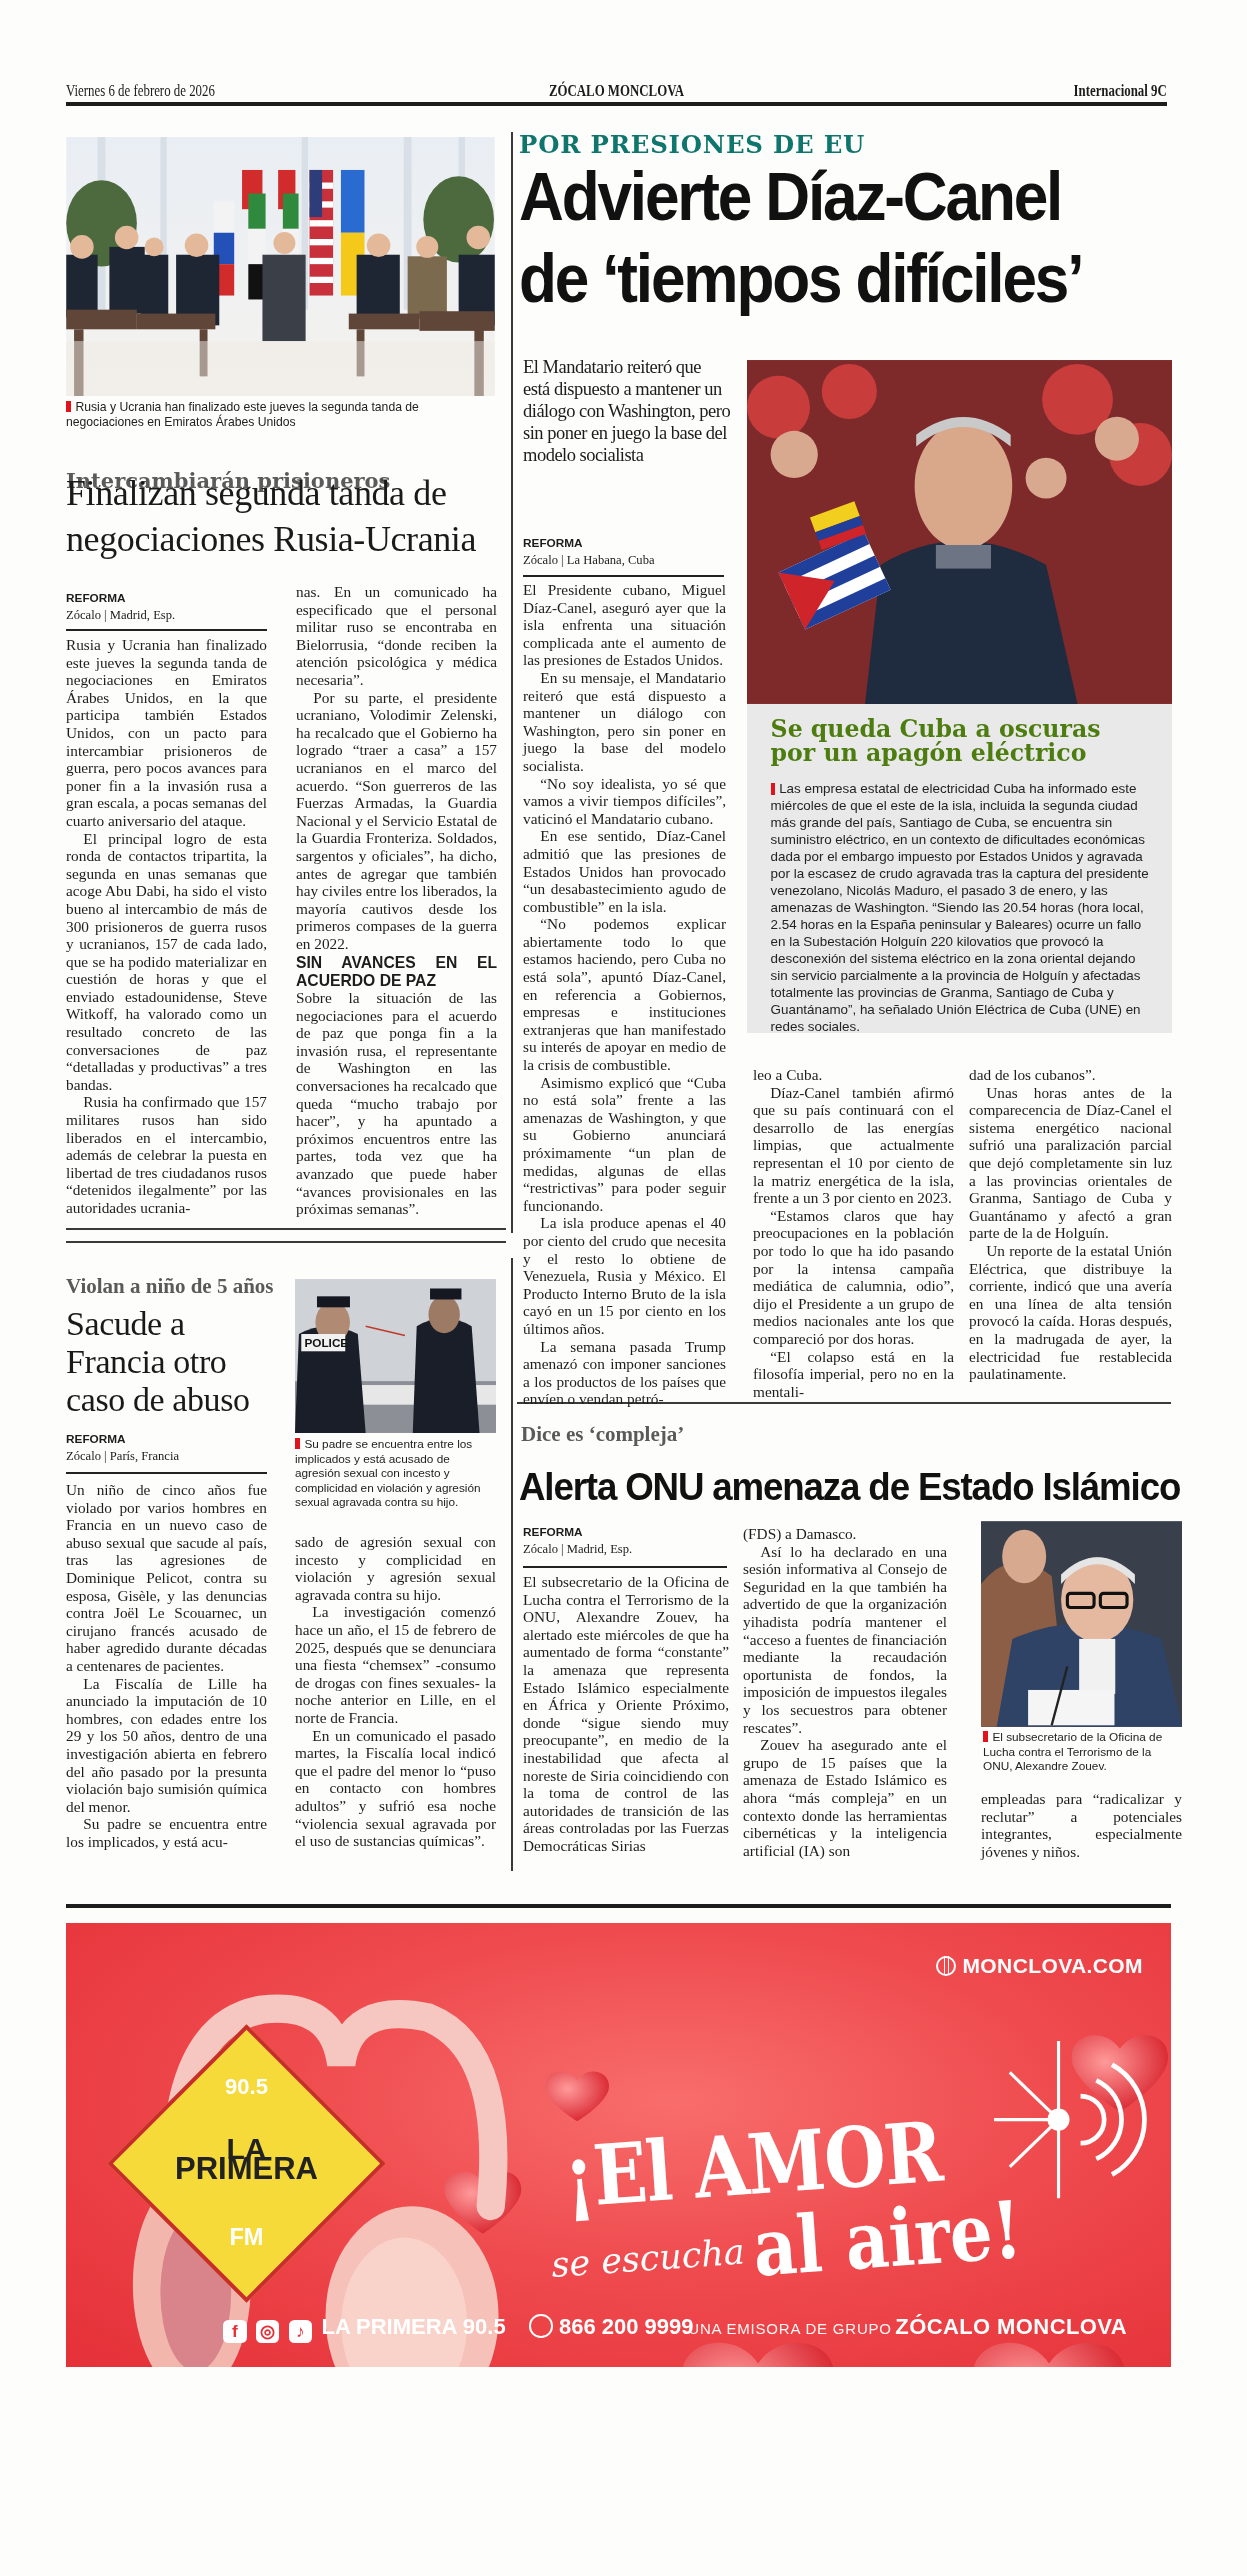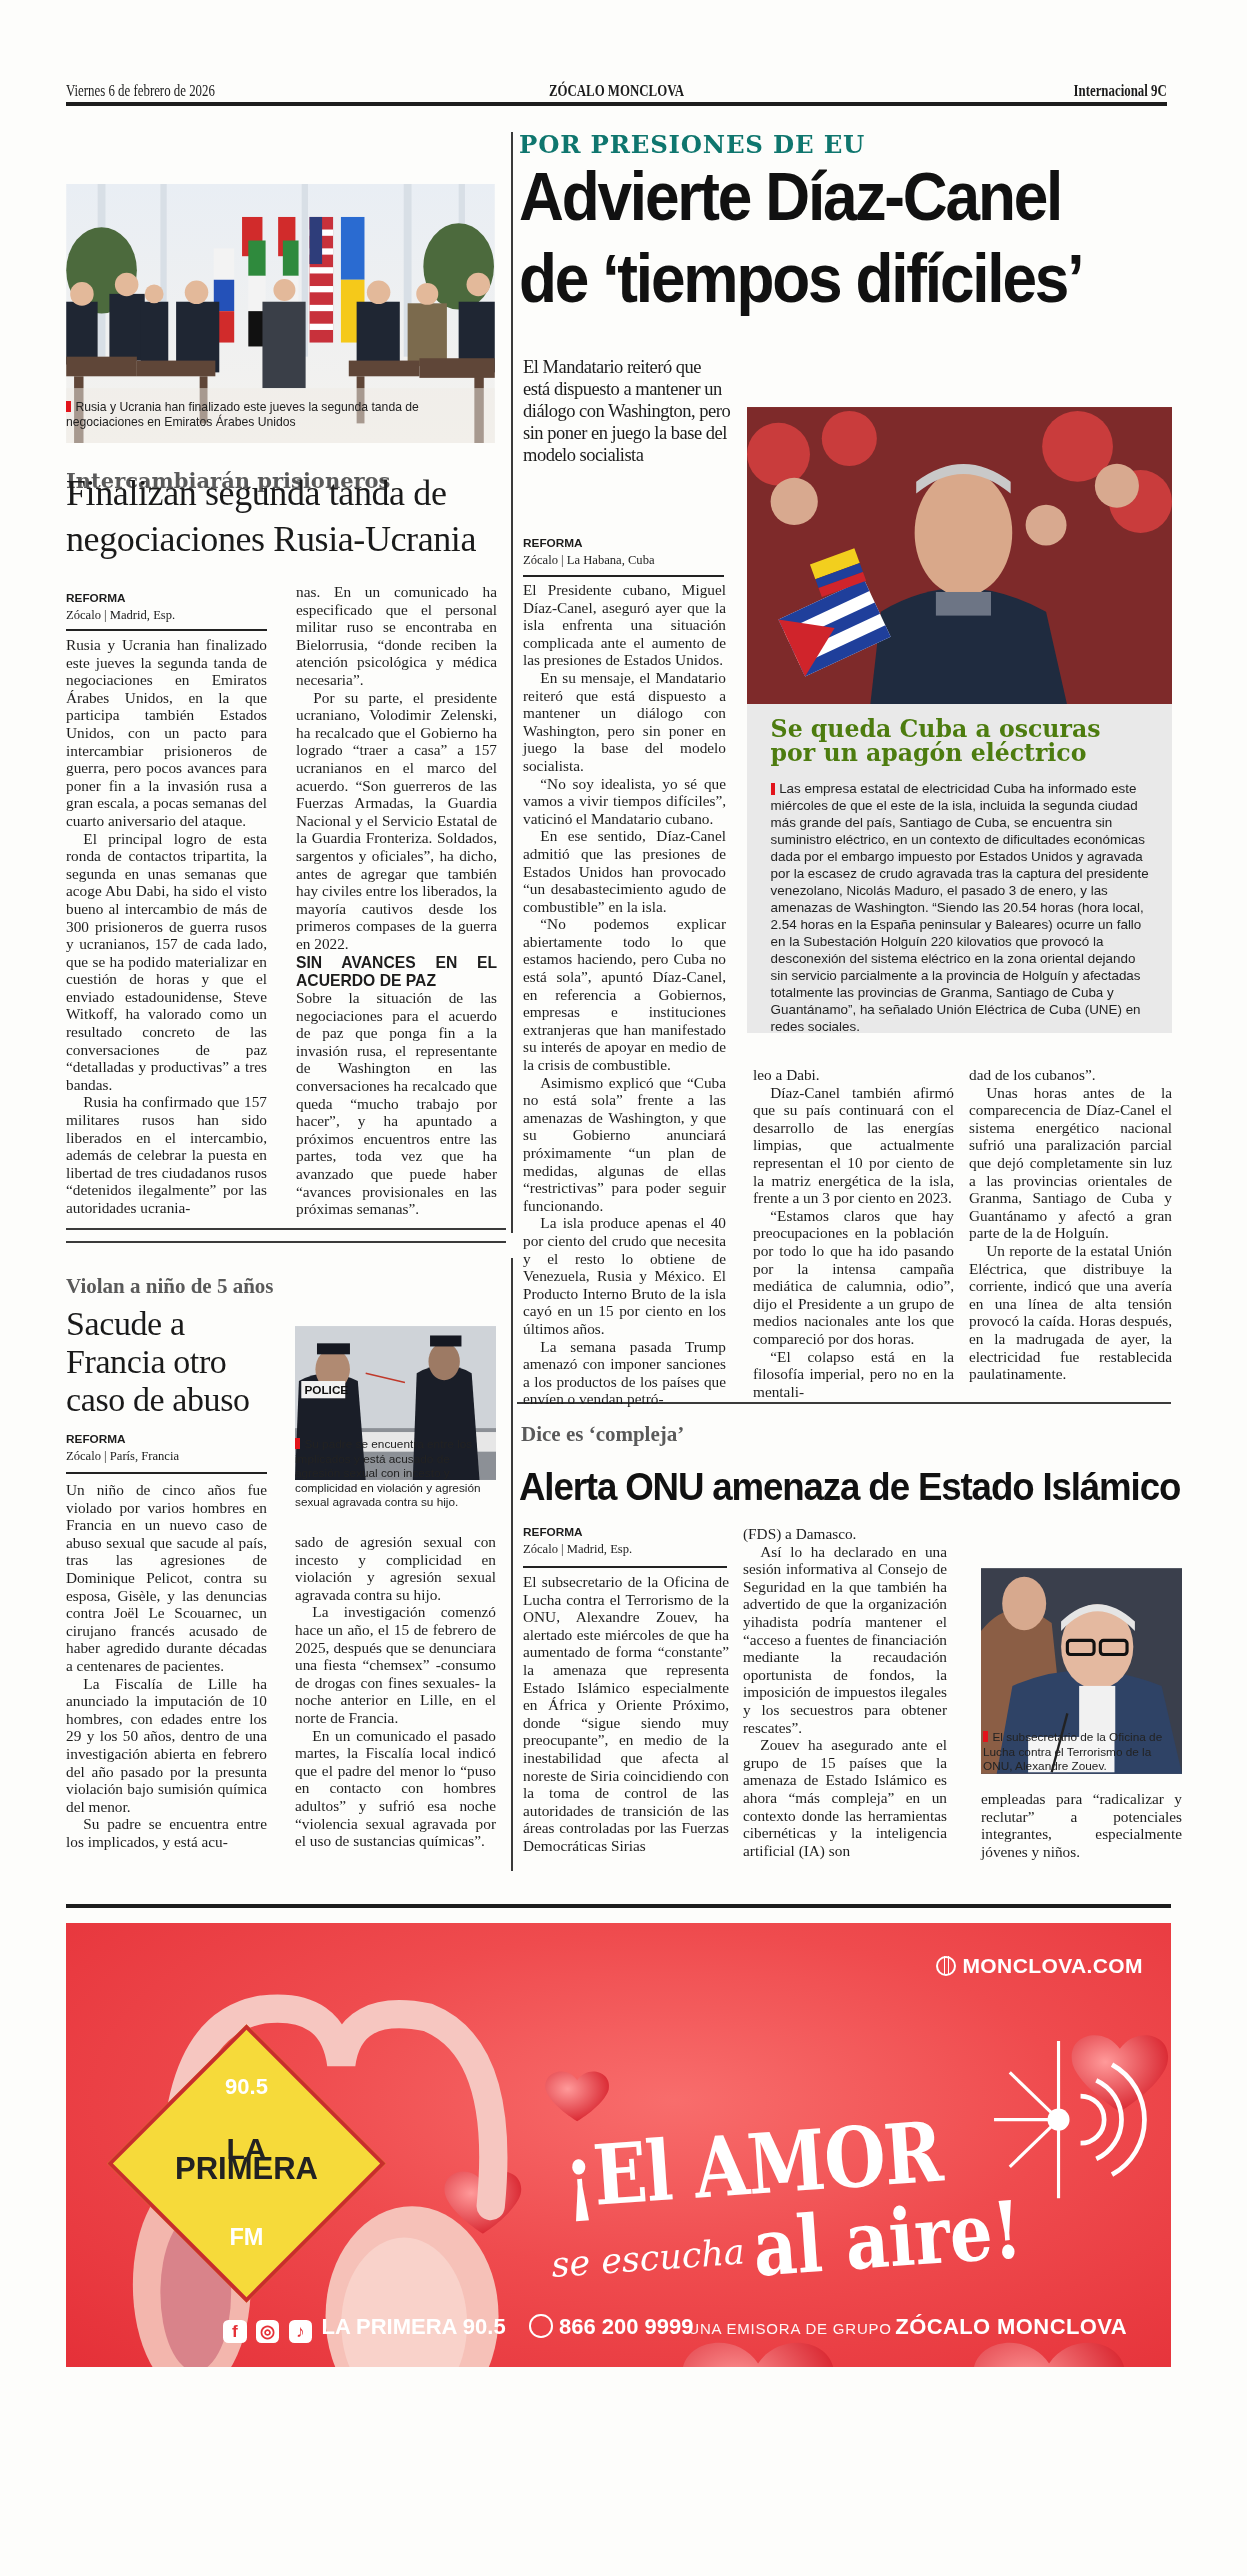--- a/index.html
+++ b/index.html
@@ -10,21 +10,21 @@
   .folio { position: absolute; left: 66px; top: 82px; width: 1101px; height: 20.4px; font-family: "Liberation Serif", serif; font-size: 15.7px; }
   .folio .date { position: absolute; left: 0; top: 0; transform: scaleX(0.82); transform-origin: left; }
   .folio .paper { position: absolute; left: 0; right: 0; top: 0; text-align: center; font-weight: bold; transform: scaleX(0.82); }
   .folio .section { position: absolute; right: 0; top: 0; font-weight: bold; transform: scaleX(0.82); transform-origin: right; }
   .folio-rule { position: absolute; left: 66px; top: 102px; width: 1101px; height: 3.9px; background: #1d1d1d; }
 
   .vrule { position: absolute; width: 1.6px; background: #3a3a3a; }
   .hrule { position: absolute; height: 1.6px; background: #3a3a3a; }
 
   
-  .photo { position: absolute; overflow: hidden; margin-top: 47px; }
+  .photo { position: absolute; overflow: hidden; }
 
   .caption { position: absolute; font-family: "Liberation Sans", sans-serif; font-size: 12.2px; line-height: 15px; color: #222; transform-origin: left top; }
   .caption .marker { display: inline-block; width: 4.7px; height: 11px; background: #e2141b; margin-right: 4.7px; vertical-align: -0.8px; }
 
   .kicker-gray { position: absolute; font-family: "DejaVu Serif", serif; font-weight: bold; color: #5a5a5a; }
   .headline-serif { position: absolute; font-family: "Liberation Serif", serif; color: #1a1a1a; letter-spacing: -0.4px; }
 
   .byline { position: absolute; font-family: "Liberation Sans", sans-serif; font-size: 11.8px; line-height: 17.3px; }
   .byline .agency { font-weight: bold; display: block; }
   .byline .place { font-family: "Liberation Serif", serif; font-size: 12.6px; display: block; }
@@ -255,21 +255,21 @@
     </g>
   </svg>
 </div>
 
 <div class="sidebar-box">
   <div class="title">Se queda Cuba a oscuras por un apagón eléctrico</div>
   <div class="text"><span class="marker"></span><span>Las empresa estatal de electricidad Cuba ha informado este miércoles de que el este de la isla, incluida la segunda ciudad más grande del país, Santiago de Cuba, se encuentra sin suministro eléctrico, en un contexto de dificultades económicas dada por el embargo impuesto por Estados Unidos y agravada por la escasez de crudo agravada tras la captura del presidente venezolano, Nicolás Maduro, el pasado 3 de enero, y las amenazas de Washington. “Siendo las 20.54 horas (hora local, 2.54 horas en la España peninsular y Baleares) ocurre un fallo en la Subestación Holguín 220 kilovatios que provocó la desconexión del sistema eléctrico en la zona oriental dejando sin servicio parcialmente a la provincia de Holguín y afectadas totalmente las provincias de Granma, Santiago de Cuba y Guantánamo”, ha señalado Unión Eléctrica de Cuba (UNE) en redes sociales.</span></div>
 </div>
 
 <div class="body-col" style="left:753px; top:1066px; width:201px;">
-  <p class="first">leo a Dabi.</p>
+  <p class="first">leo a Cuba.</p>
   <p>Díaz-Canel también afirmó que su país continuará con el desarrollo de las energías limpias, que actualmente representan el 10 por ciento de la matriz energética de la isla, frente a un 3 por ciento en 2023.</p>
   <p>“Estamos claros que hay preocupaciones en la población por todo lo que ha ido pasando por la intensa campaña mediática de calumnia, odio”, dijo el Presidente a un grupo de medios nacionales ante los que compareció por dos horas.</p>
   <p>“El colapso está en la filosofía imperial, pero no en la mentali-</p>
 </div>
 <div class="body-col" style="left:969px; top:1066px; width:203px;">
   <p class="first">dad de los cubanos”.</p>
   <p>Unas horas antes de la comparecencia de Díaz-Canel el sistema energético nacional sufrió una paralización parcial que dejó completamente sin luz a las provincias orientales de Granma, Santiago de Cuba y Guantánamo y afectó a gran parte de la de Holguín.</p>
   <p>Un reporte de la estatal Unión Eléctrica, que distribuye la corriente, indicó que una avería en una línea de alta tensión provocó la caída. Horas después, en la madrugada de ayer, la electricidad fue restablecida paulatinamente.</p>
 </div>
 

